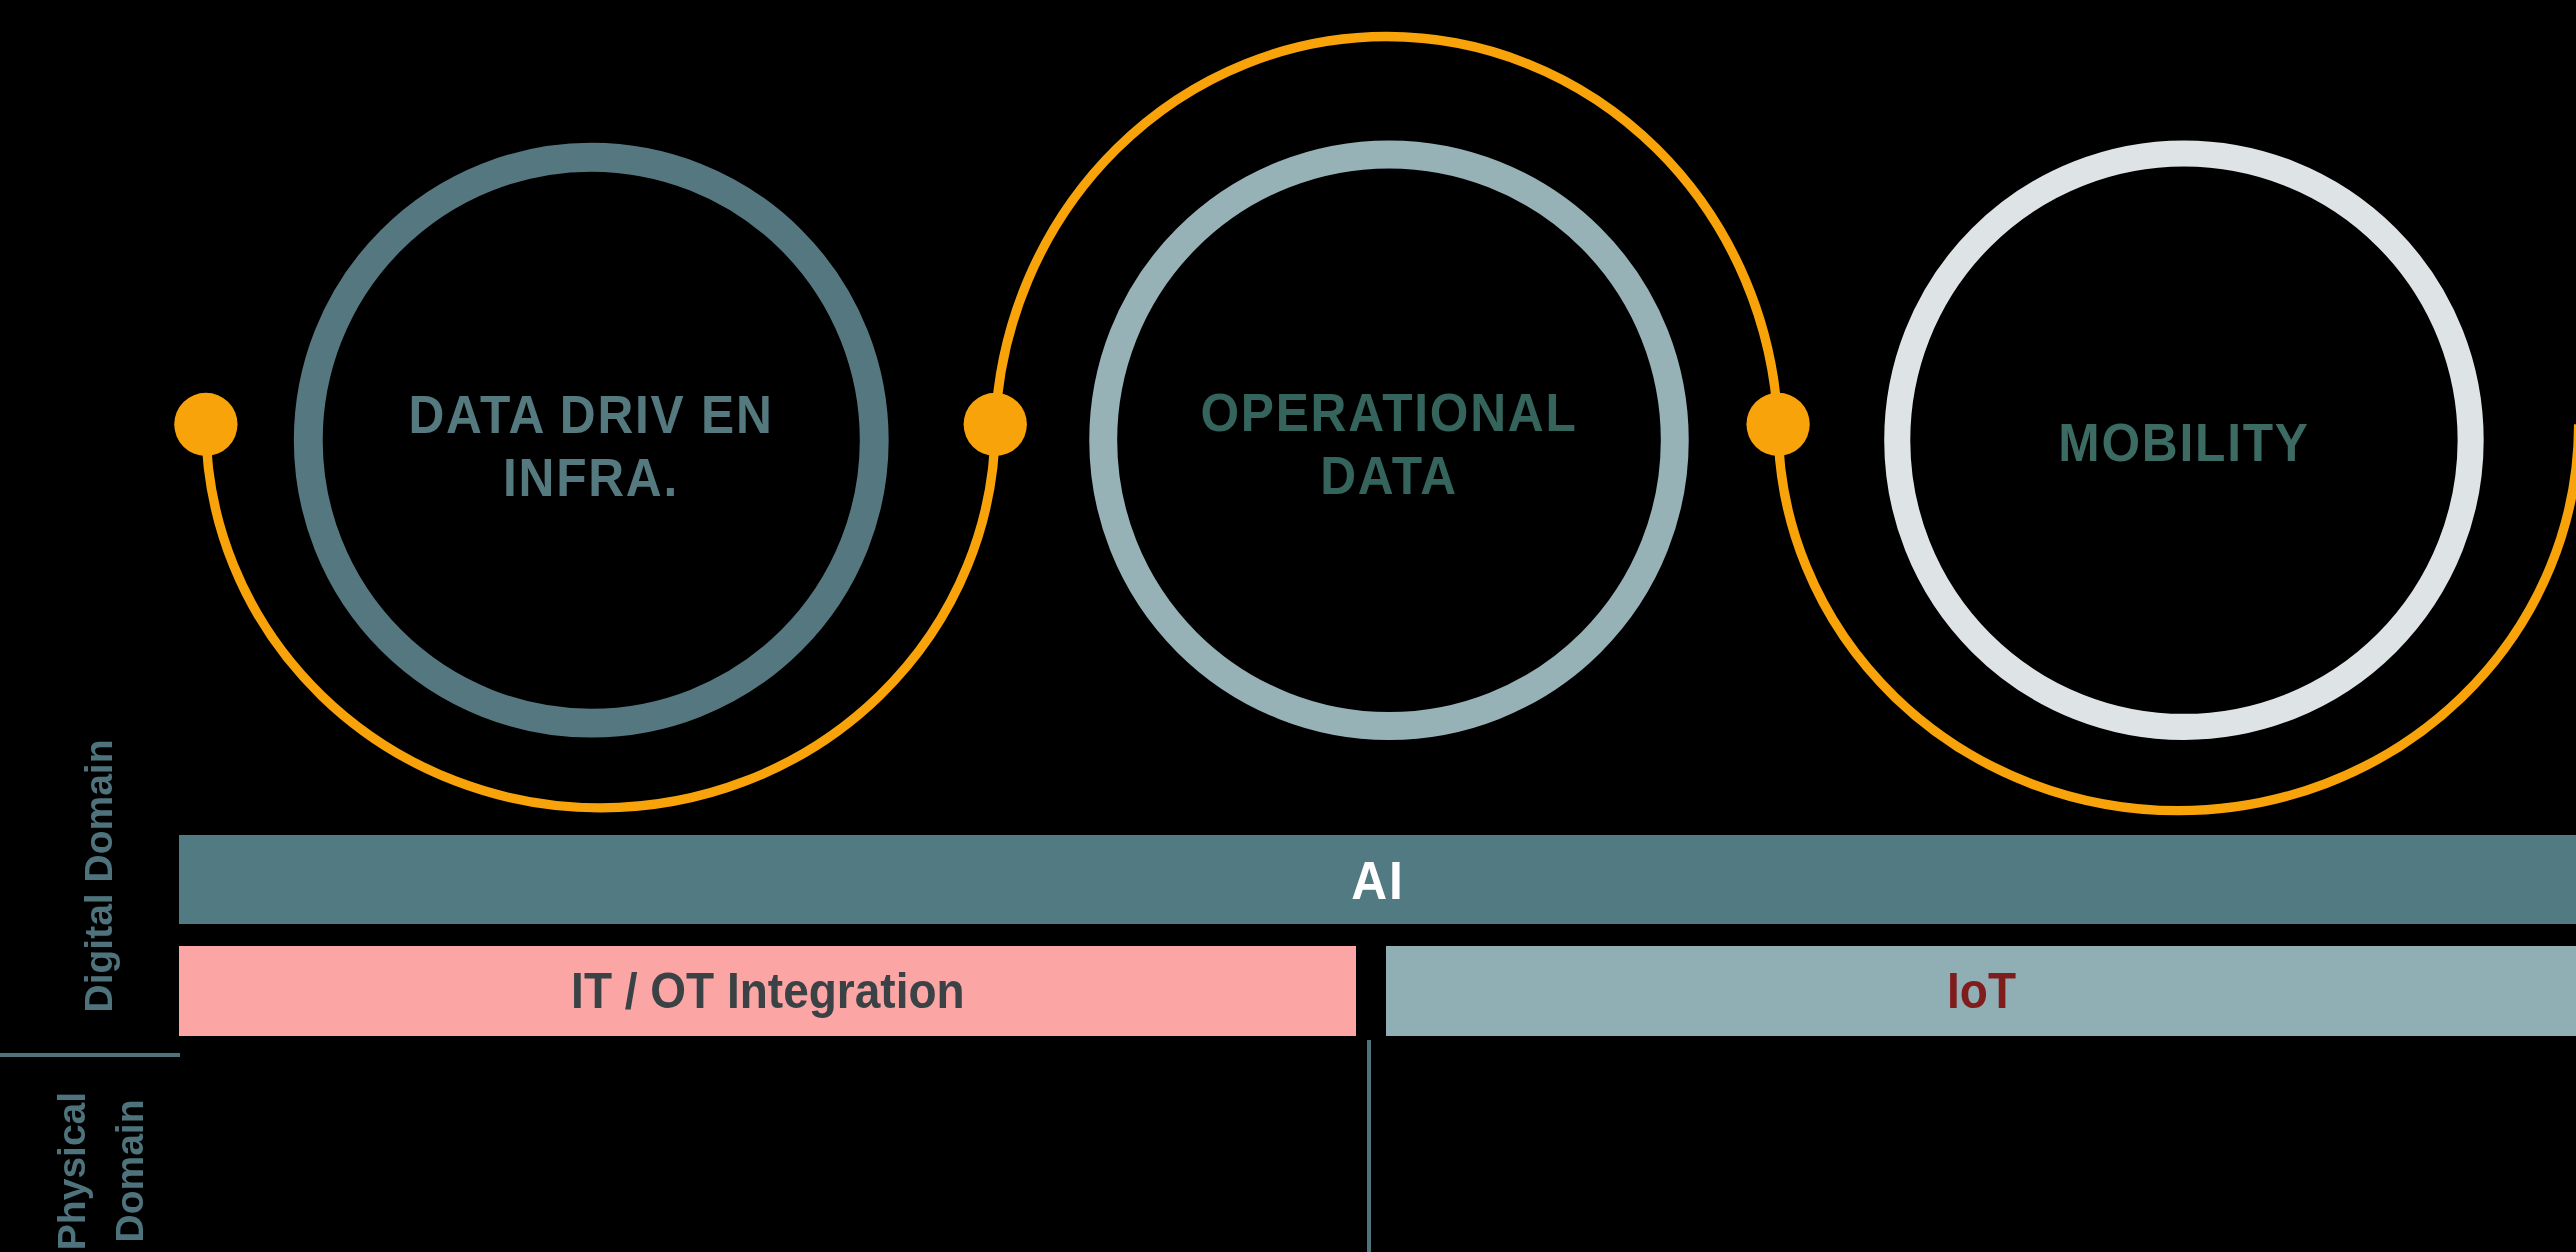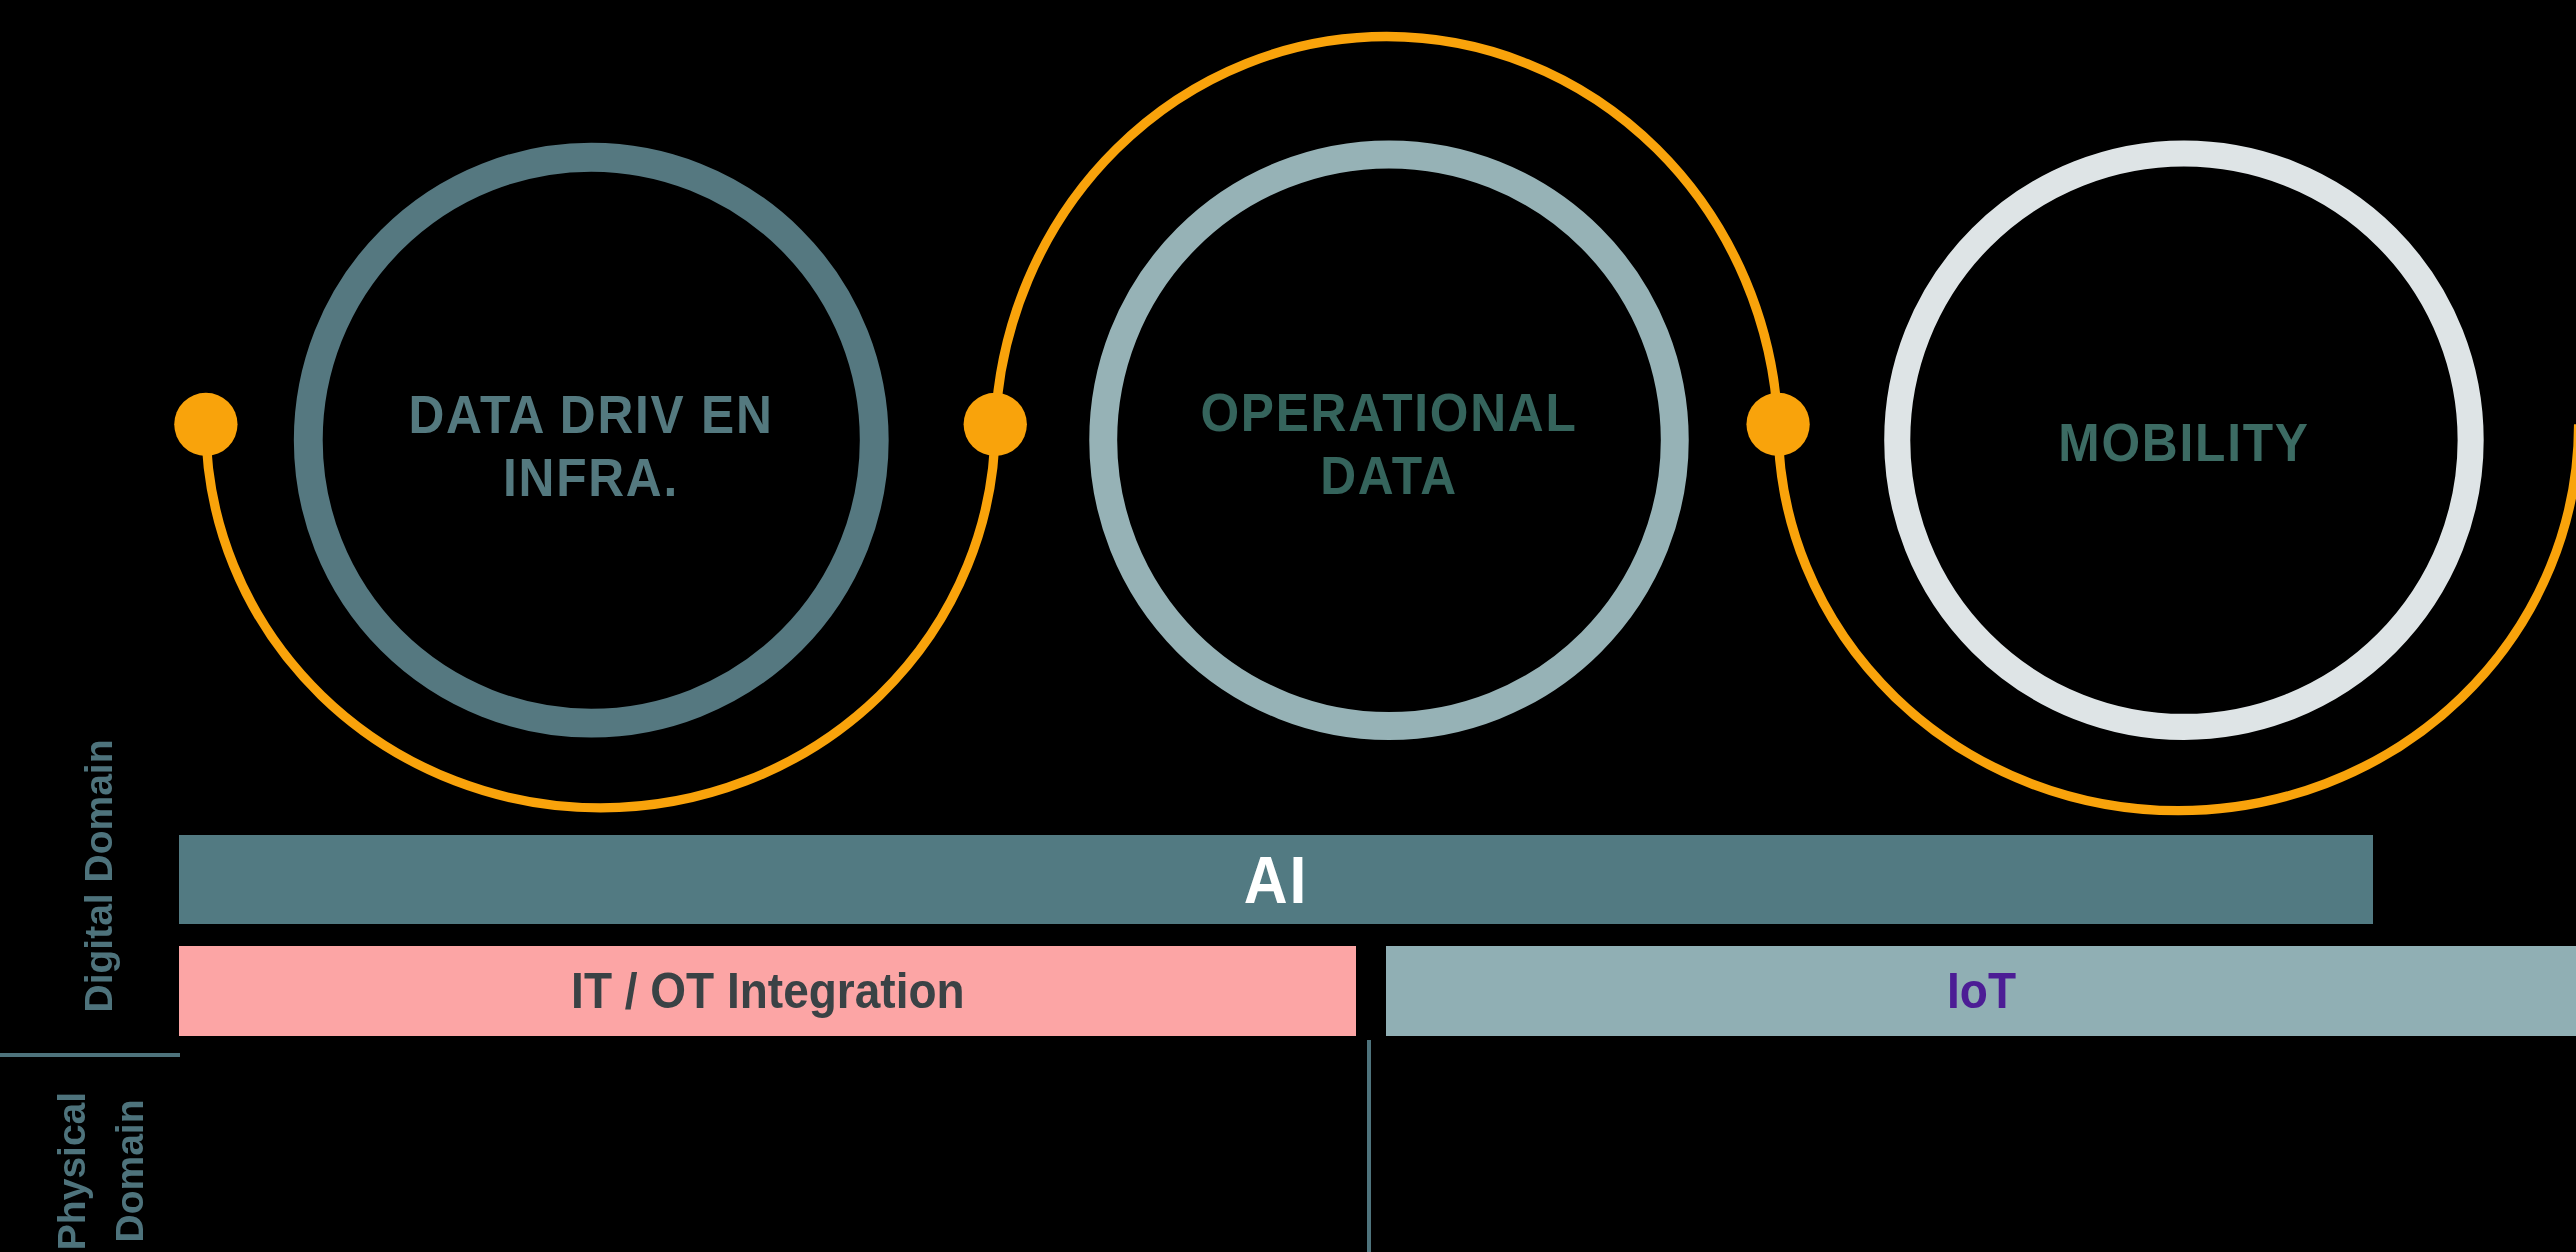--- a/index.html
+++ b/index.html
@@ -31,21 +31,21 @@
 
   
   .bar {
     position: absolute;
     display: flex;
     align-items: center;
     justify-content: center;
     font-weight: bold;
     white-space: nowrap;
   }
-  .bar-ai    { left: 179px;  top: 823px;  width: 2194px; height: 89px; font-size: 66px; letter-spacing: 1.9px; }
+  .bar-ai    { left: 179px;  top: 823px;  width: 2397px; height: 89px; font-size: 54px; letter-spacing: 1.9px; }
   .bar-itot  { left: 179px;  top: 934px; width: 1177px; height: 90px; font-size: 50px; }
   .bar-iot   { left: 1386px; top: 934px; width: 1190px; height: 90px; font-size: 50px; }
   .bar .bar-text { transform: scaleX(0.92); }
 
   
   .side-label {
     position: absolute;
     transform: translate(-50%, -50%) rotate(-90deg);
     font-weight: bold;
     font-size: 39px;
@@ -89,21 +89,21 @@
   <div class="circle-label cl3" style="color: rgb(60, 107, 99);">
     <div>MOBILITY</div>
   </div>
 
   <div class="bar bar-ai" style="background-color: rgb(82, 122, 130); color: rgb(255, 255, 255);">
     <span class="bar-text">AI</span>
   </div>
   <div class="bar bar-itot" style="background-color: #fca5a5; color: rgb(58, 66, 69);">
     <span class="bar-text">IT / OT Integration</span>
   </div>
-  <div class="bar bar-iot" style="background-color: rgb(144, 175, 180); color: #4c1d95;">
+  <div class="bar bar-iot" style="background-color: rgb(144, 175, 180); color: #7f1d1d;">
     <span class="bar-text">IoT</span>
   </div>
 
   <div class="side-label side-digital" style="color: rgb(78, 115, 124);">Digital Domain</div>
 
   <div class="side-label side-physical" style="color: rgb(78, 115, 124);">
     <div>Physical</div>
     <div>Domain</div>
   </div>
 

